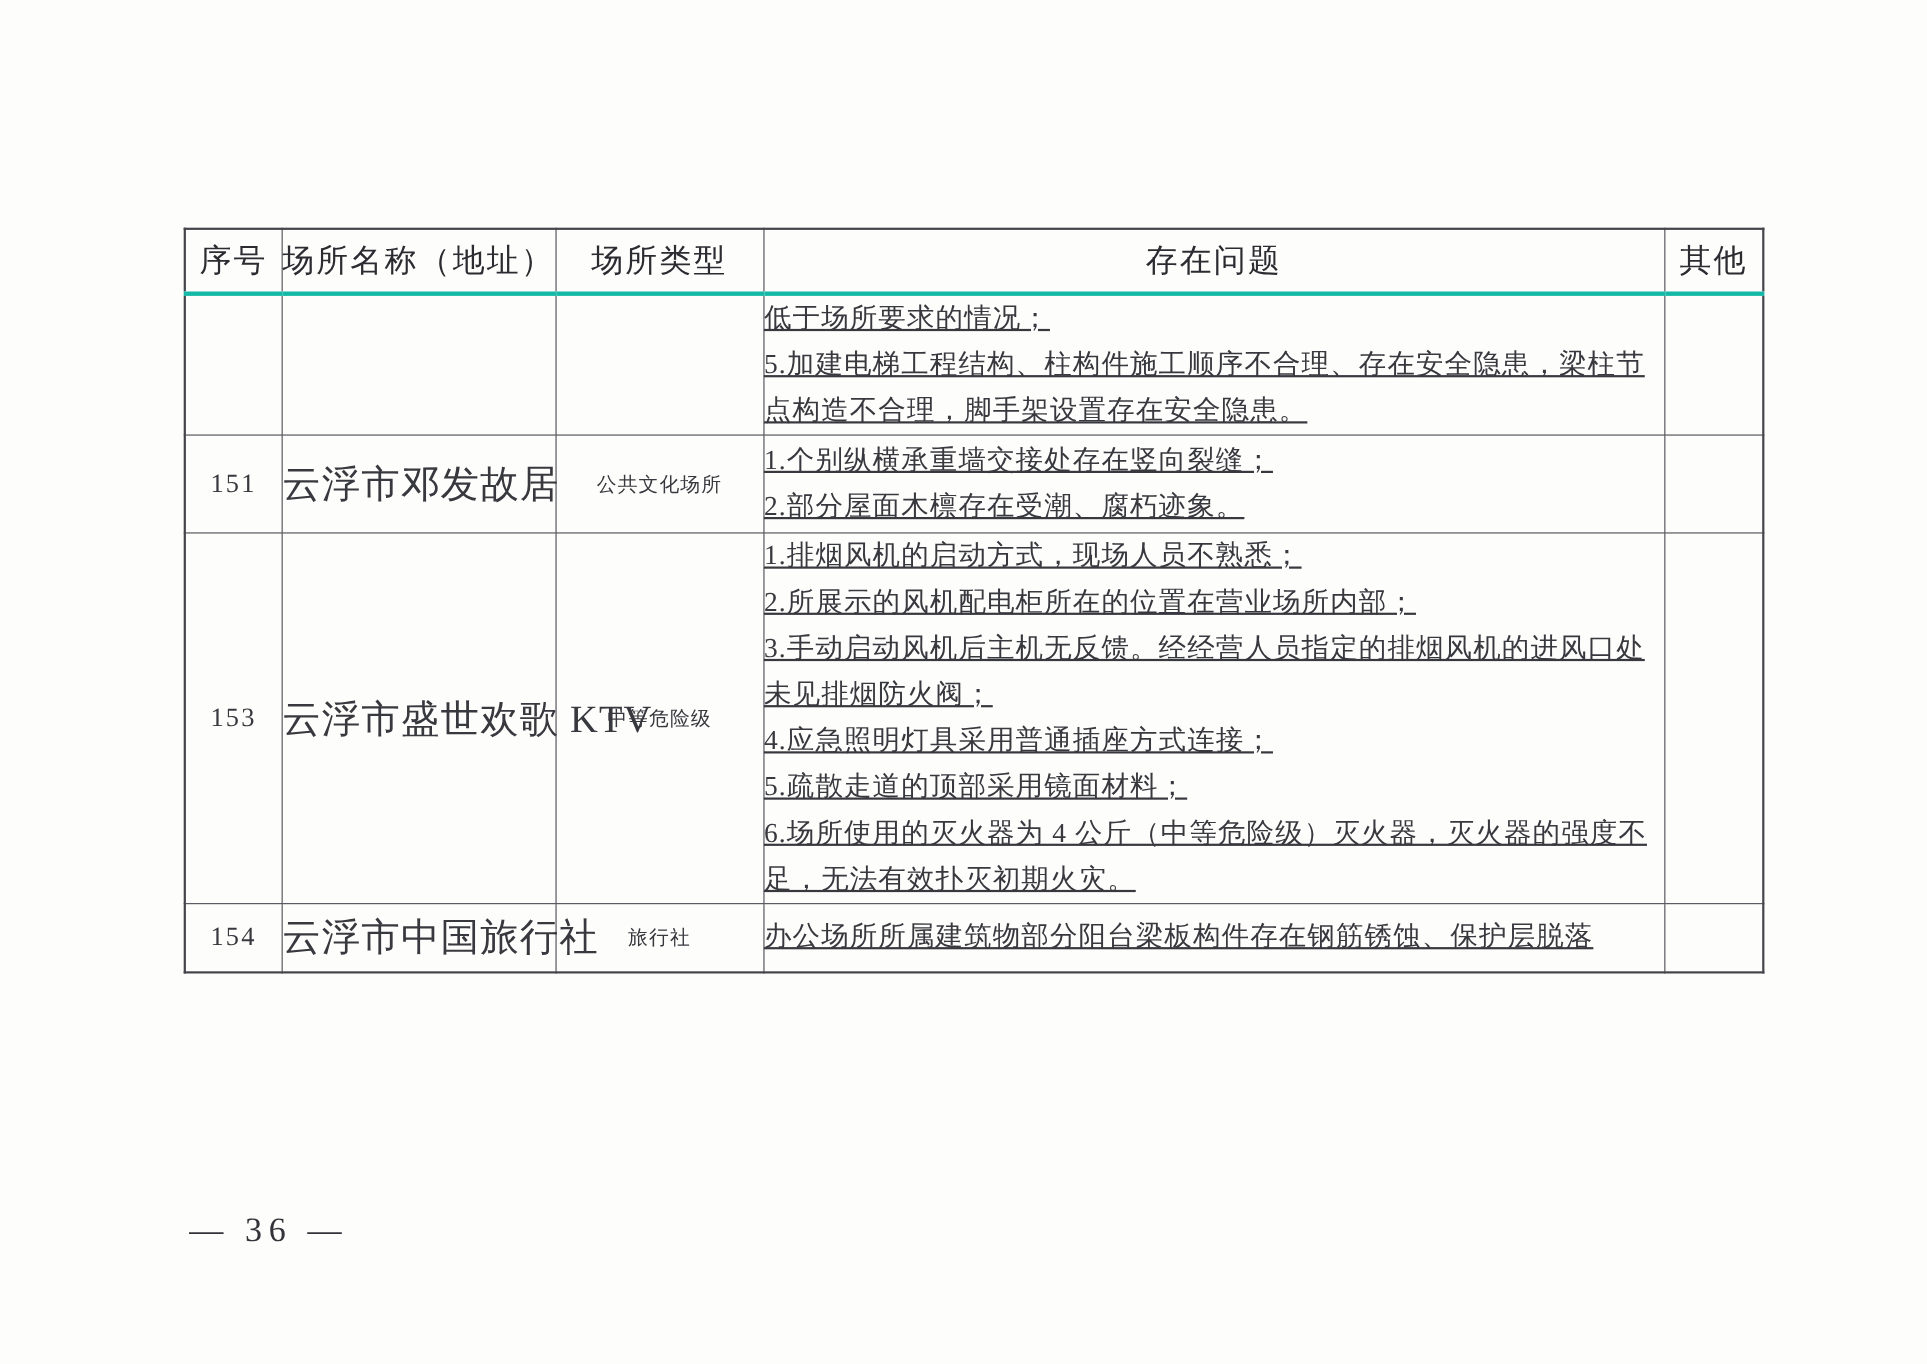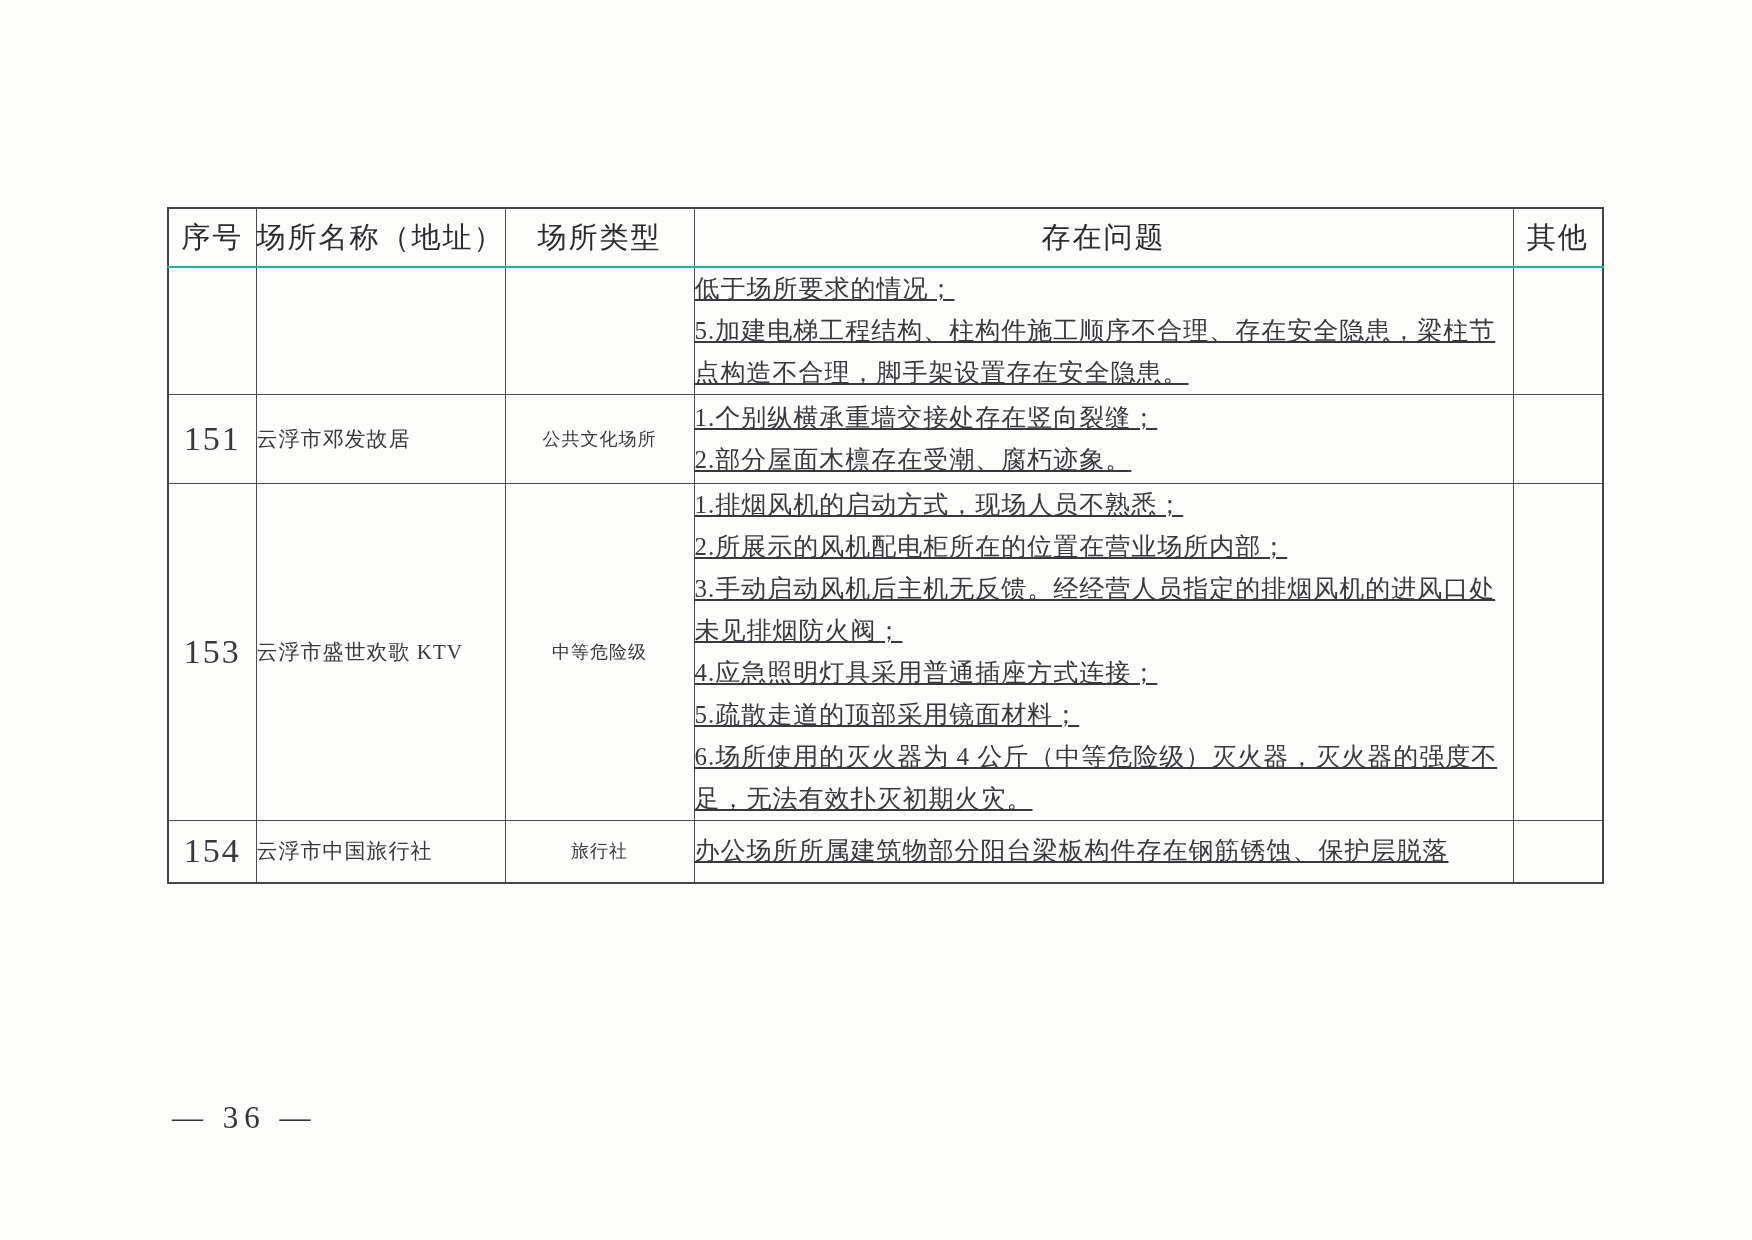--- a/index.html
+++ b/index.html
@@ -32,48 +32,48 @@
 
   table.report th,
   table.report td {
     border: 1px solid #4b4b52;
     padding: 0;
     vertical-align: middle;
     font-weight: normal;
   }
   
   table.report { border: 2px solid #44444b; }
-  table.report thead th { border-bottom: 2px solid #14b8a6; }
+  table.report thead th { border-bottom: 4px solid #14b8a6; }
 
   tr.h59  { height: 59px; }
   tr.h127 { height: 127px; }
   tr.h89  { height: 89px; }
   tr.h58  { height: 58px; }
   tr.h335 { height: 335px; }
   tr.h62  { height: 62px; }
   tr.h85  { height: 85px; }
 
   .hdr {
     font-family: "Liberation Sans", "DejaVu Sans", sans-serif;
     font-weight: 700;
     font-size: 29px;
     letter-spacing: 2px;
     text-align: center;
     color: #2b2b31;
     white-space: nowrap;
   }
   .c-no {
     text-align: center;
-    font-size: 34px;
+    font-size: 24px;
     letter-spacing: 2px;
     margin-left: 36px;
   }
   .c-name {
     text-align: left;
-    font-size: 21px;
+    font-size: 35px;
     letter-spacing: 1px;
     white-space: nowrap;
   }
   .c-type {
     text-align: center;
     font-size: 18px;
     letter-spacing: 1px;
     white-space: nowrap;
   }
   .c-prob {

